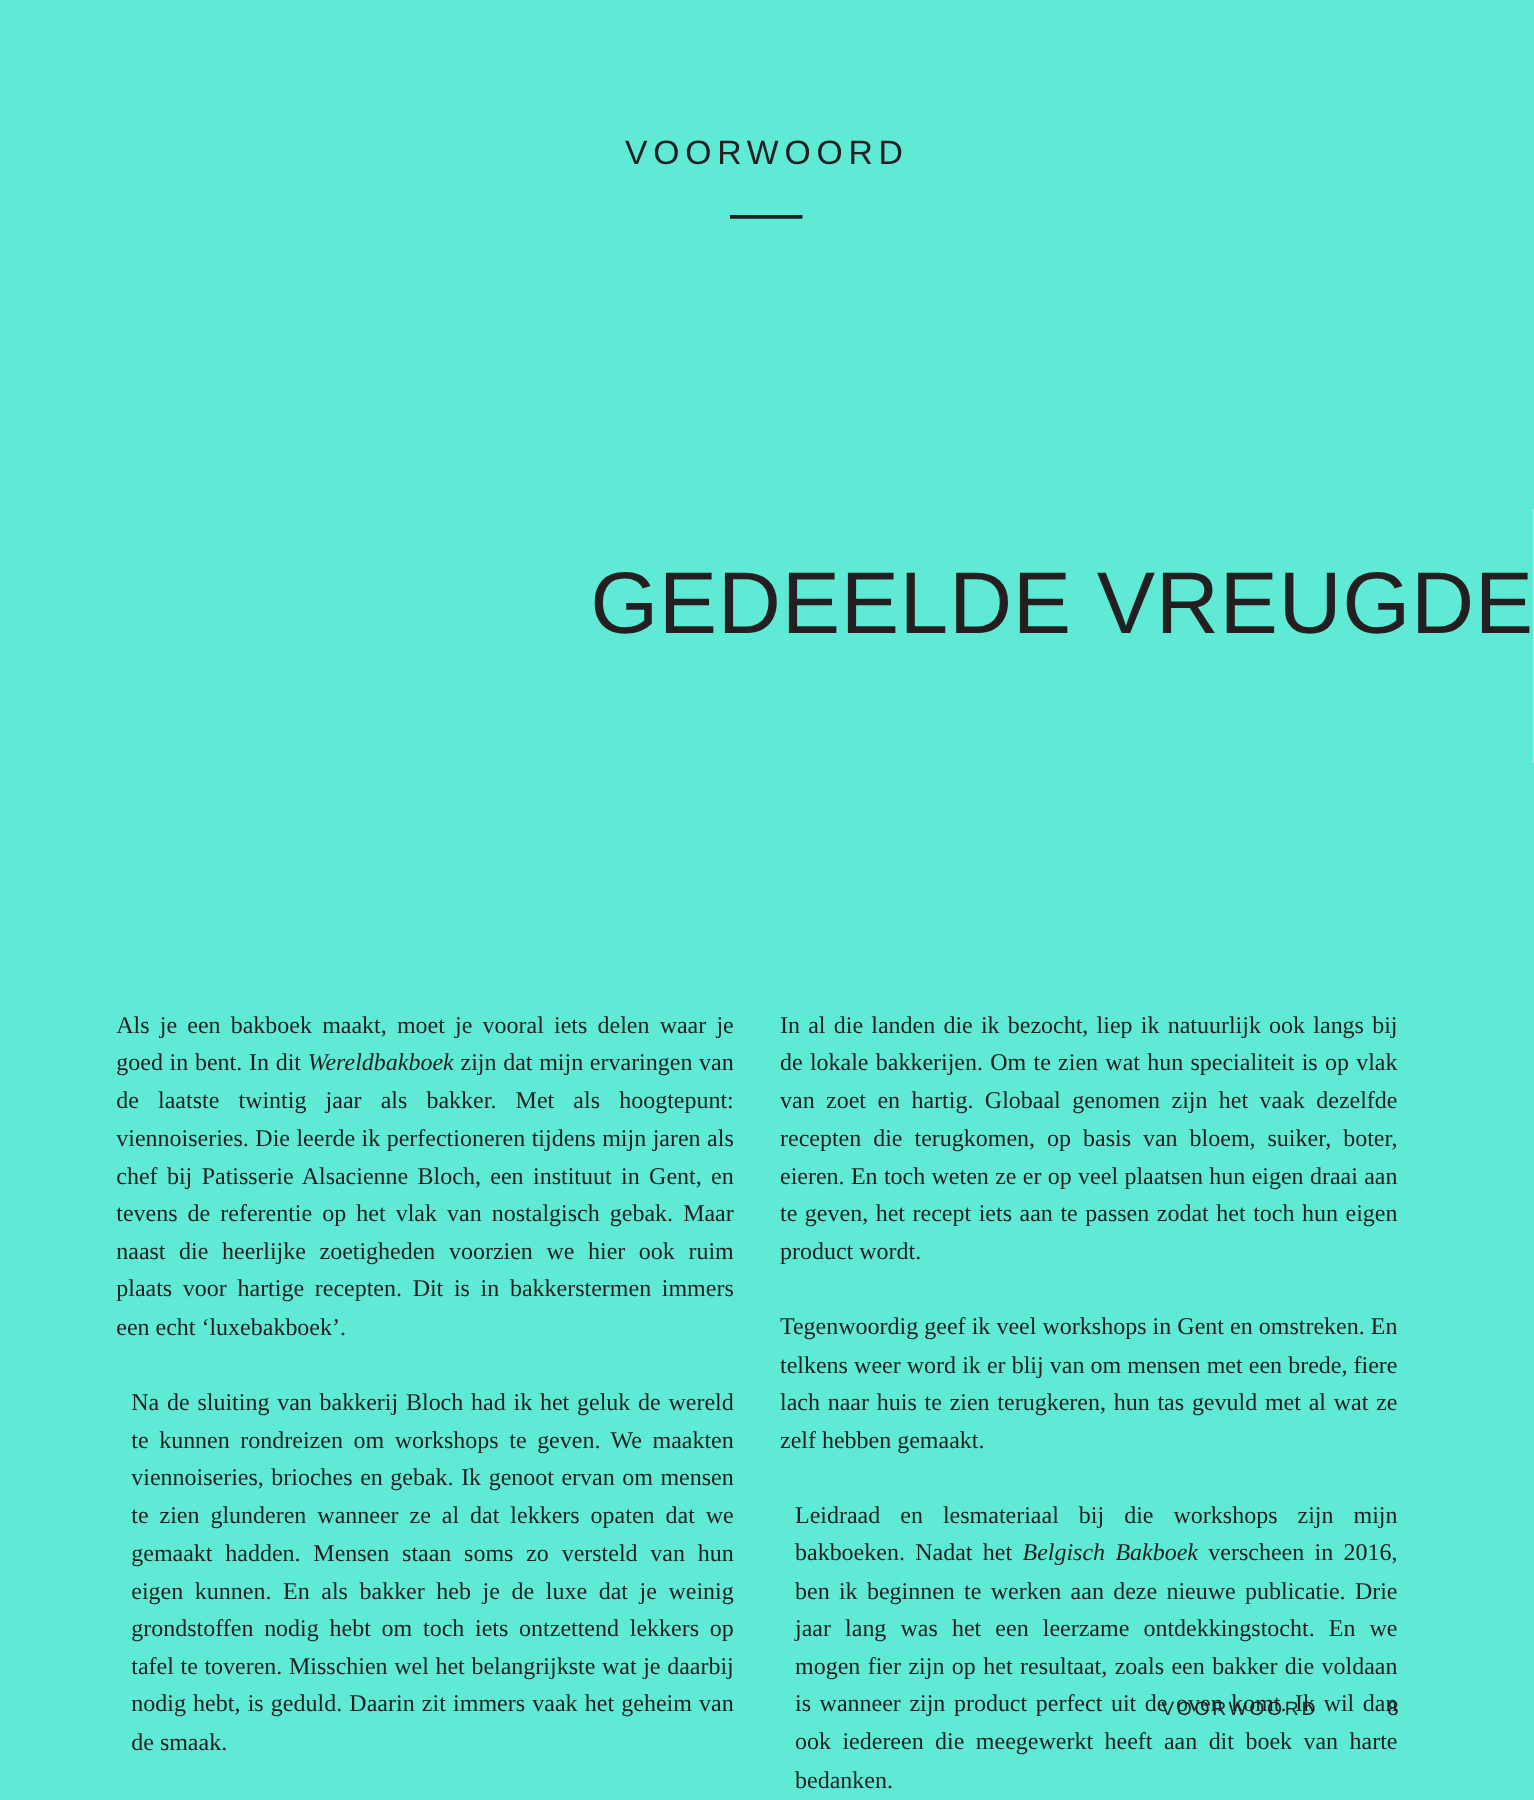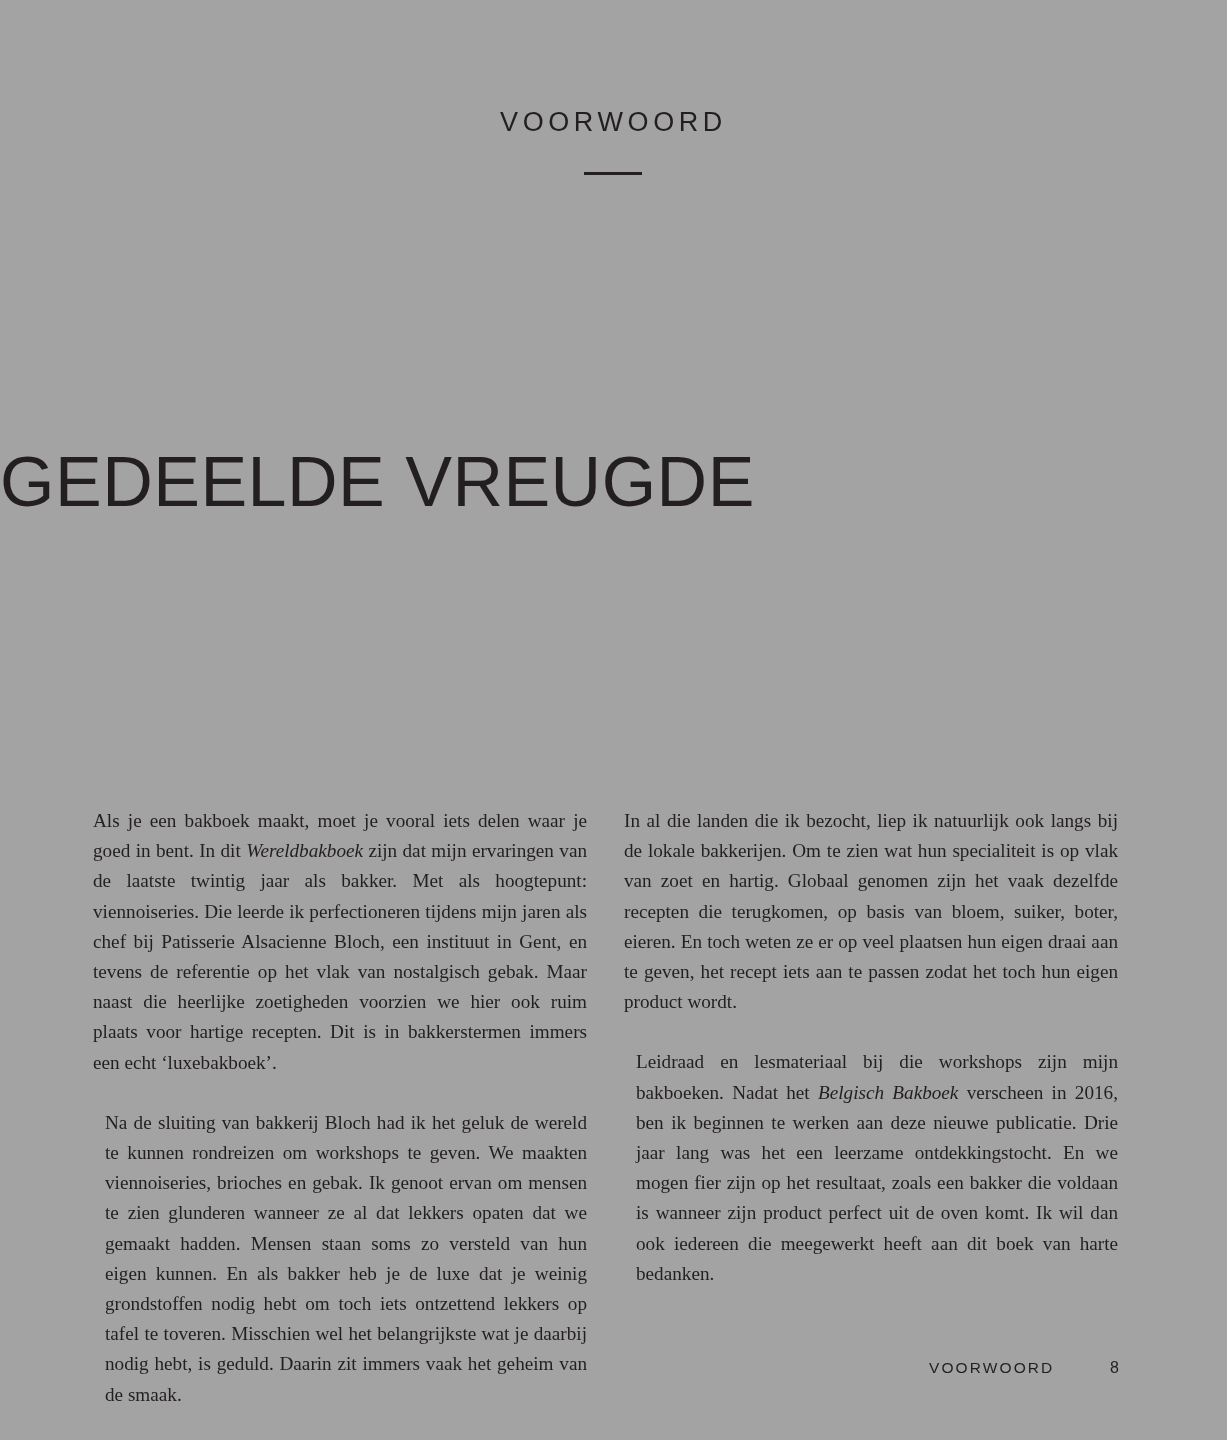--- a/index.html
+++ b/index.html
@@ -8,21 +8,21 @@
     background: #ffffff;
   }
   body {
     font-family: "Liberation Serif", serif;
     color: #231f20;
   }
   .page {
     position: relative;
     width: 1227px;
     height: 1440px;
-    background: #a3a3a3;
+    background: #5eead4;
     overflow: hidden;
     box-sizing: border-box;
   }
 
   
   .eyebrow-wrap {
     position: absolute;
     top: 108px;
     left: 0;
     width: 1227px;
@@ -46,21 +46,21 @@
     height: 3px;
     background: #231f20;
   }
 
   
   .title-wrap {
     position: absolute;
     top: 446px;
     left: 0;
     width: 1227px;
-    text-align: left;
+    text-align: right;
   }
   .title {
     display: inline-block;
     font-family: "Liberation Sans", sans-serif;
     font-weight: 400;
     font-size: 70px;
     letter-spacing: 0.5px;
     color: #231f20;
     line-height: 1.05;
     white-space: nowrap;
@@ -139,20 +139,21 @@
     <span class="title">GEDEELDE VREUGDE</span>
   </div>
 
   <div class="columns">
     <div class="column" id="col-left">
         <p>Als je een bakboek maakt, moet je vooral iets delen waar je goed in bent. In dit <em>Wereldbakboek</em> zijn dat mijn ervaringen van de laatste twintig jaar als bakker. Met als hoogtepunt: viennoiseries. Die leerde ik perfectioneren tijdens mijn jaren als chef bij Patisserie Alsacienne Bloch, een instituut in Gent, en tevens de referentie op het vlak van nostalgisch gebak. Maar naast die heerlijke zoetigheden voorzien we hier ook ruim plaats voor hartige recepten. Dit is in bakkerstermen immers een echt ‘luxebakboek’.</p>
         <p class="last-flush">Na de sluiting van bakkerij Bloch had ik het geluk de wereld te kunnen rondreizen om workshops te geven. We maakten viennoiseries, brioches en gebak. Ik genoot ervan om mensen te zien glunderen wanneer ze al dat lekkers opaten dat we gemaakt hadden. Mensen staan soms zo versteld van hun eigen kunnen. En als bakker heb je de luxe dat je weinig grondstoffen nodig hebt om toch iets ontzettend lekkers op tafel te toveren. Misschien wel het belangrijkste wat je daarbij nodig hebt, is geduld. Daarin zit immers vaak het geheim van de smaak.</p>
       </div>
     <div class="column" id="col-right">
         <p>In al die landen die ik bezocht, liep ik natuurlijk ook langs bij de lokale bakkerijen. Om te zien wat hun specialiteit is op vlak van zoet en hartig. Globaal genomen zijn het vaak dezelfde recepten die terugkomen, op basis van bloem, suiker, boter, eieren. En toch weten ze er op veel plaatsen hun eigen draai aan te geven, het recept iets aan te passen zodat het toch hun eigen product wordt.</p>
+        <p>Tegenwoordig geef ik veel workshops in Gent en omstreken. En telkens weer word ik er blij van om mensen met een brede, fiere lach naar huis te zien terugkeren, hun tas gevuld met al wat ze zelf hebben gemaakt.</p>
         <p class="last-flush">Leidraad en lesmateriaal bij die workshops zijn mijn bakboeken. Nadat het <em>Belgisch Bakboek</em> verscheen in 2016, ben ik beginnen te werken aan deze nieuwe publicatie. Drie jaar lang was het een leerzame ontdekkingstocht. En we mogen fier zijn op het resultaat, zoals een bakker die voldaan is wanneer zijn product perfect uit de oven komt. Ik wil dan ook iedereen die meegewerkt heeft aan dit boek van harte bedanken.</p>
       </div>
   </div>
 
   <div class="footer">
     <span class="footer-label">VOORWOORD</span>
     <span class="footer-page">8</span>
   </div>
 
 </div>

